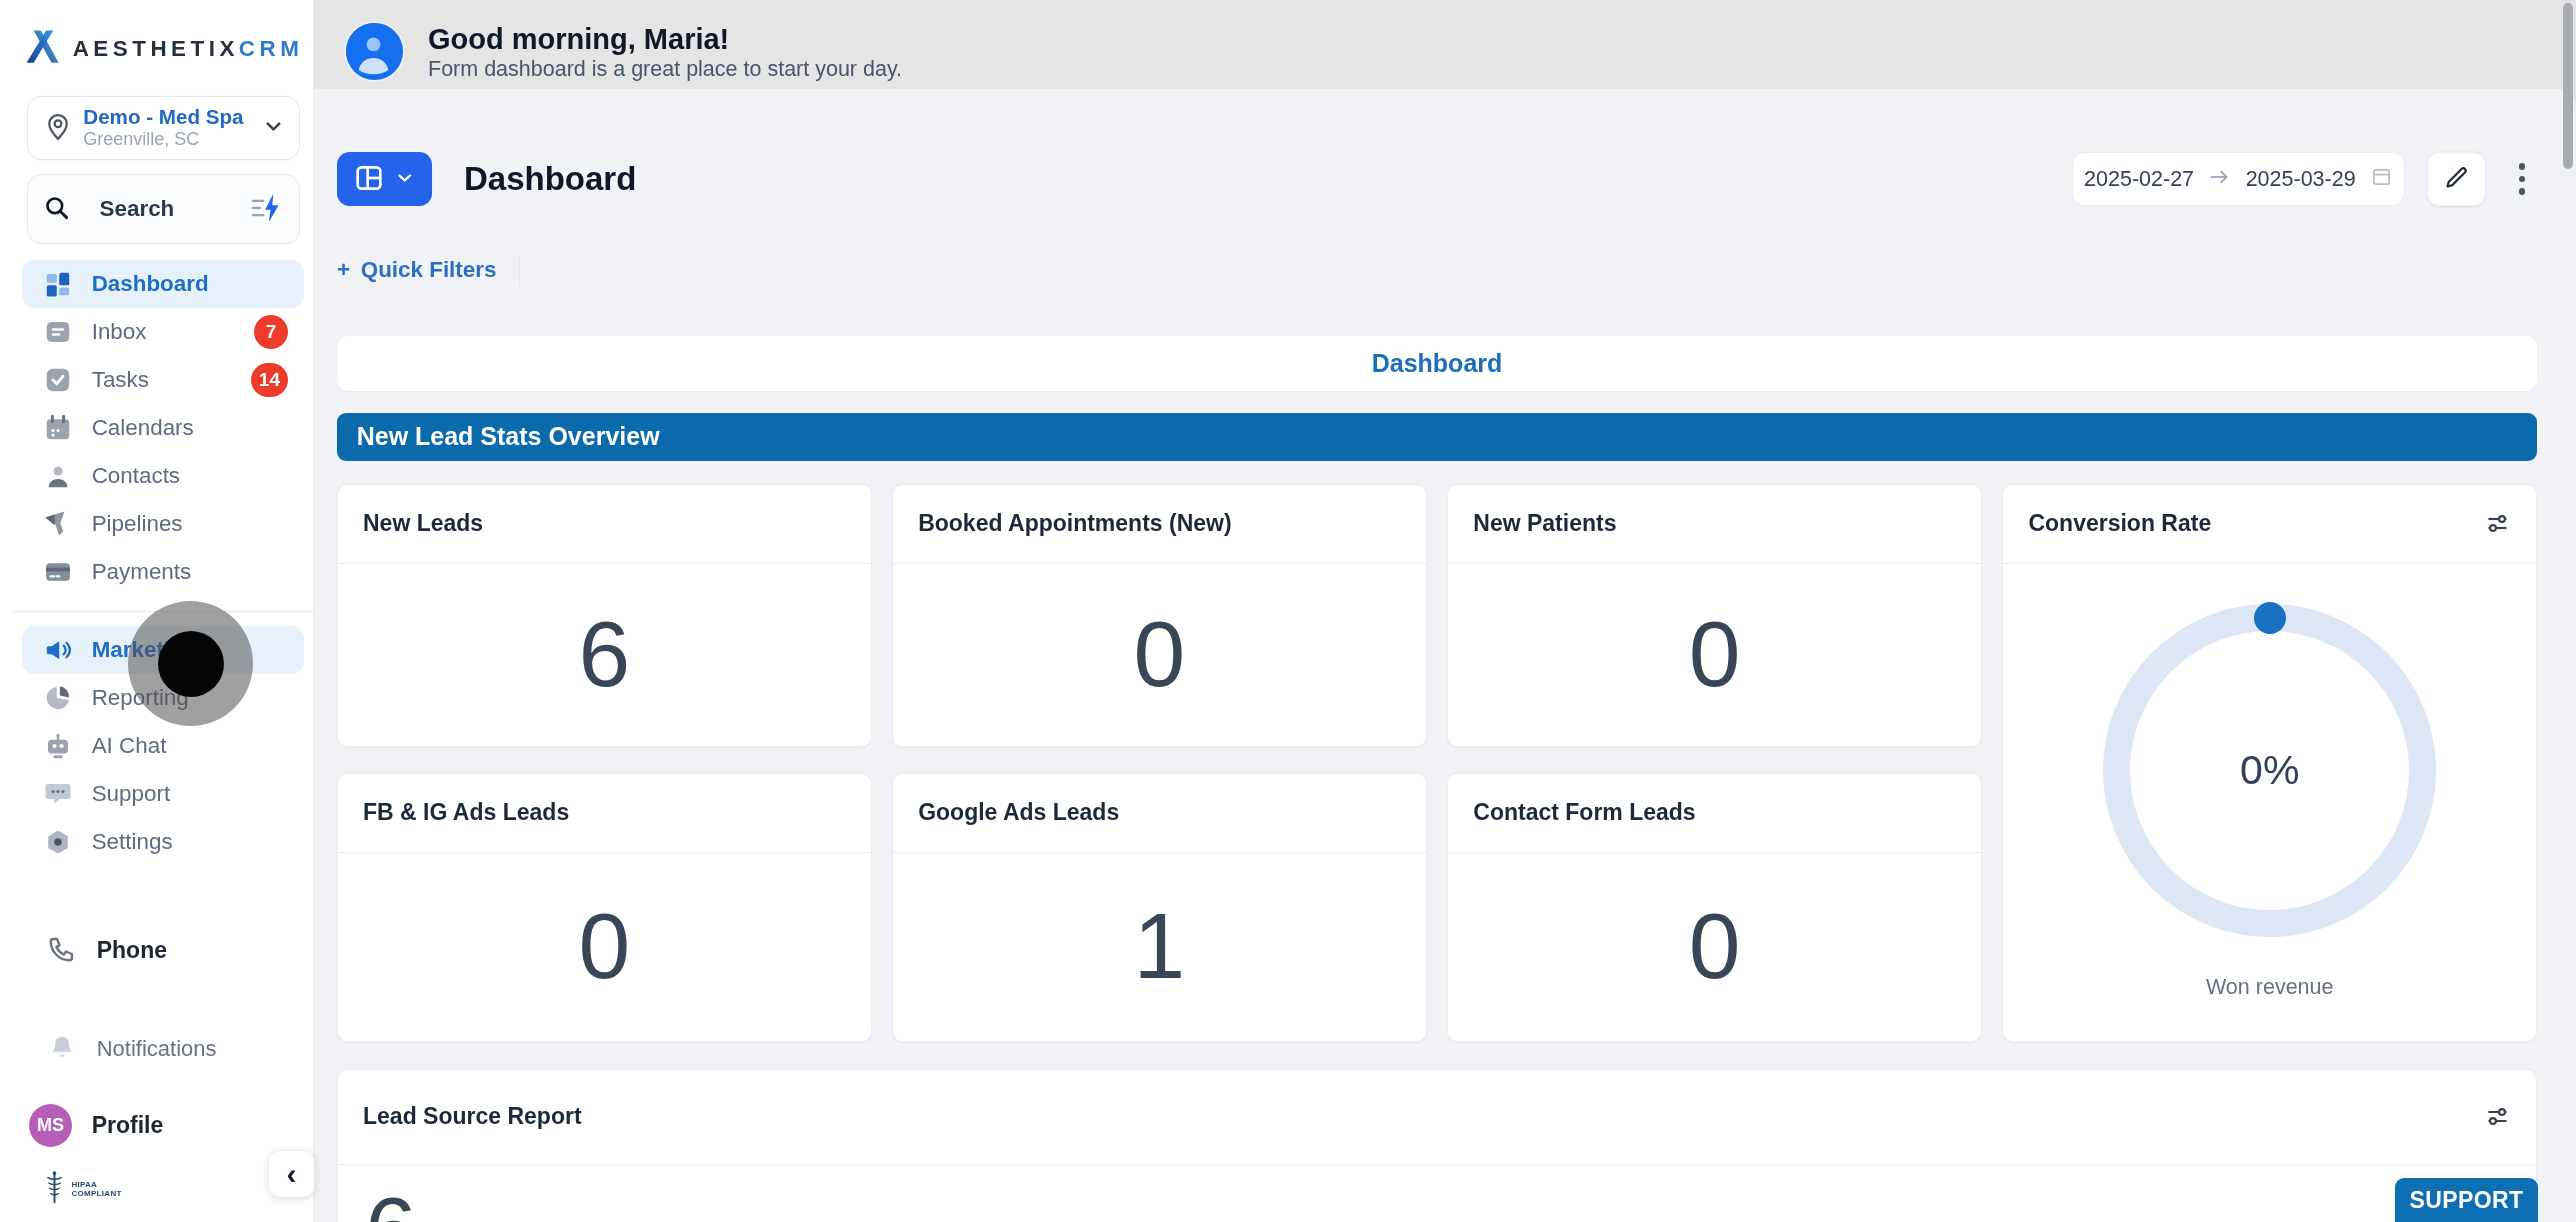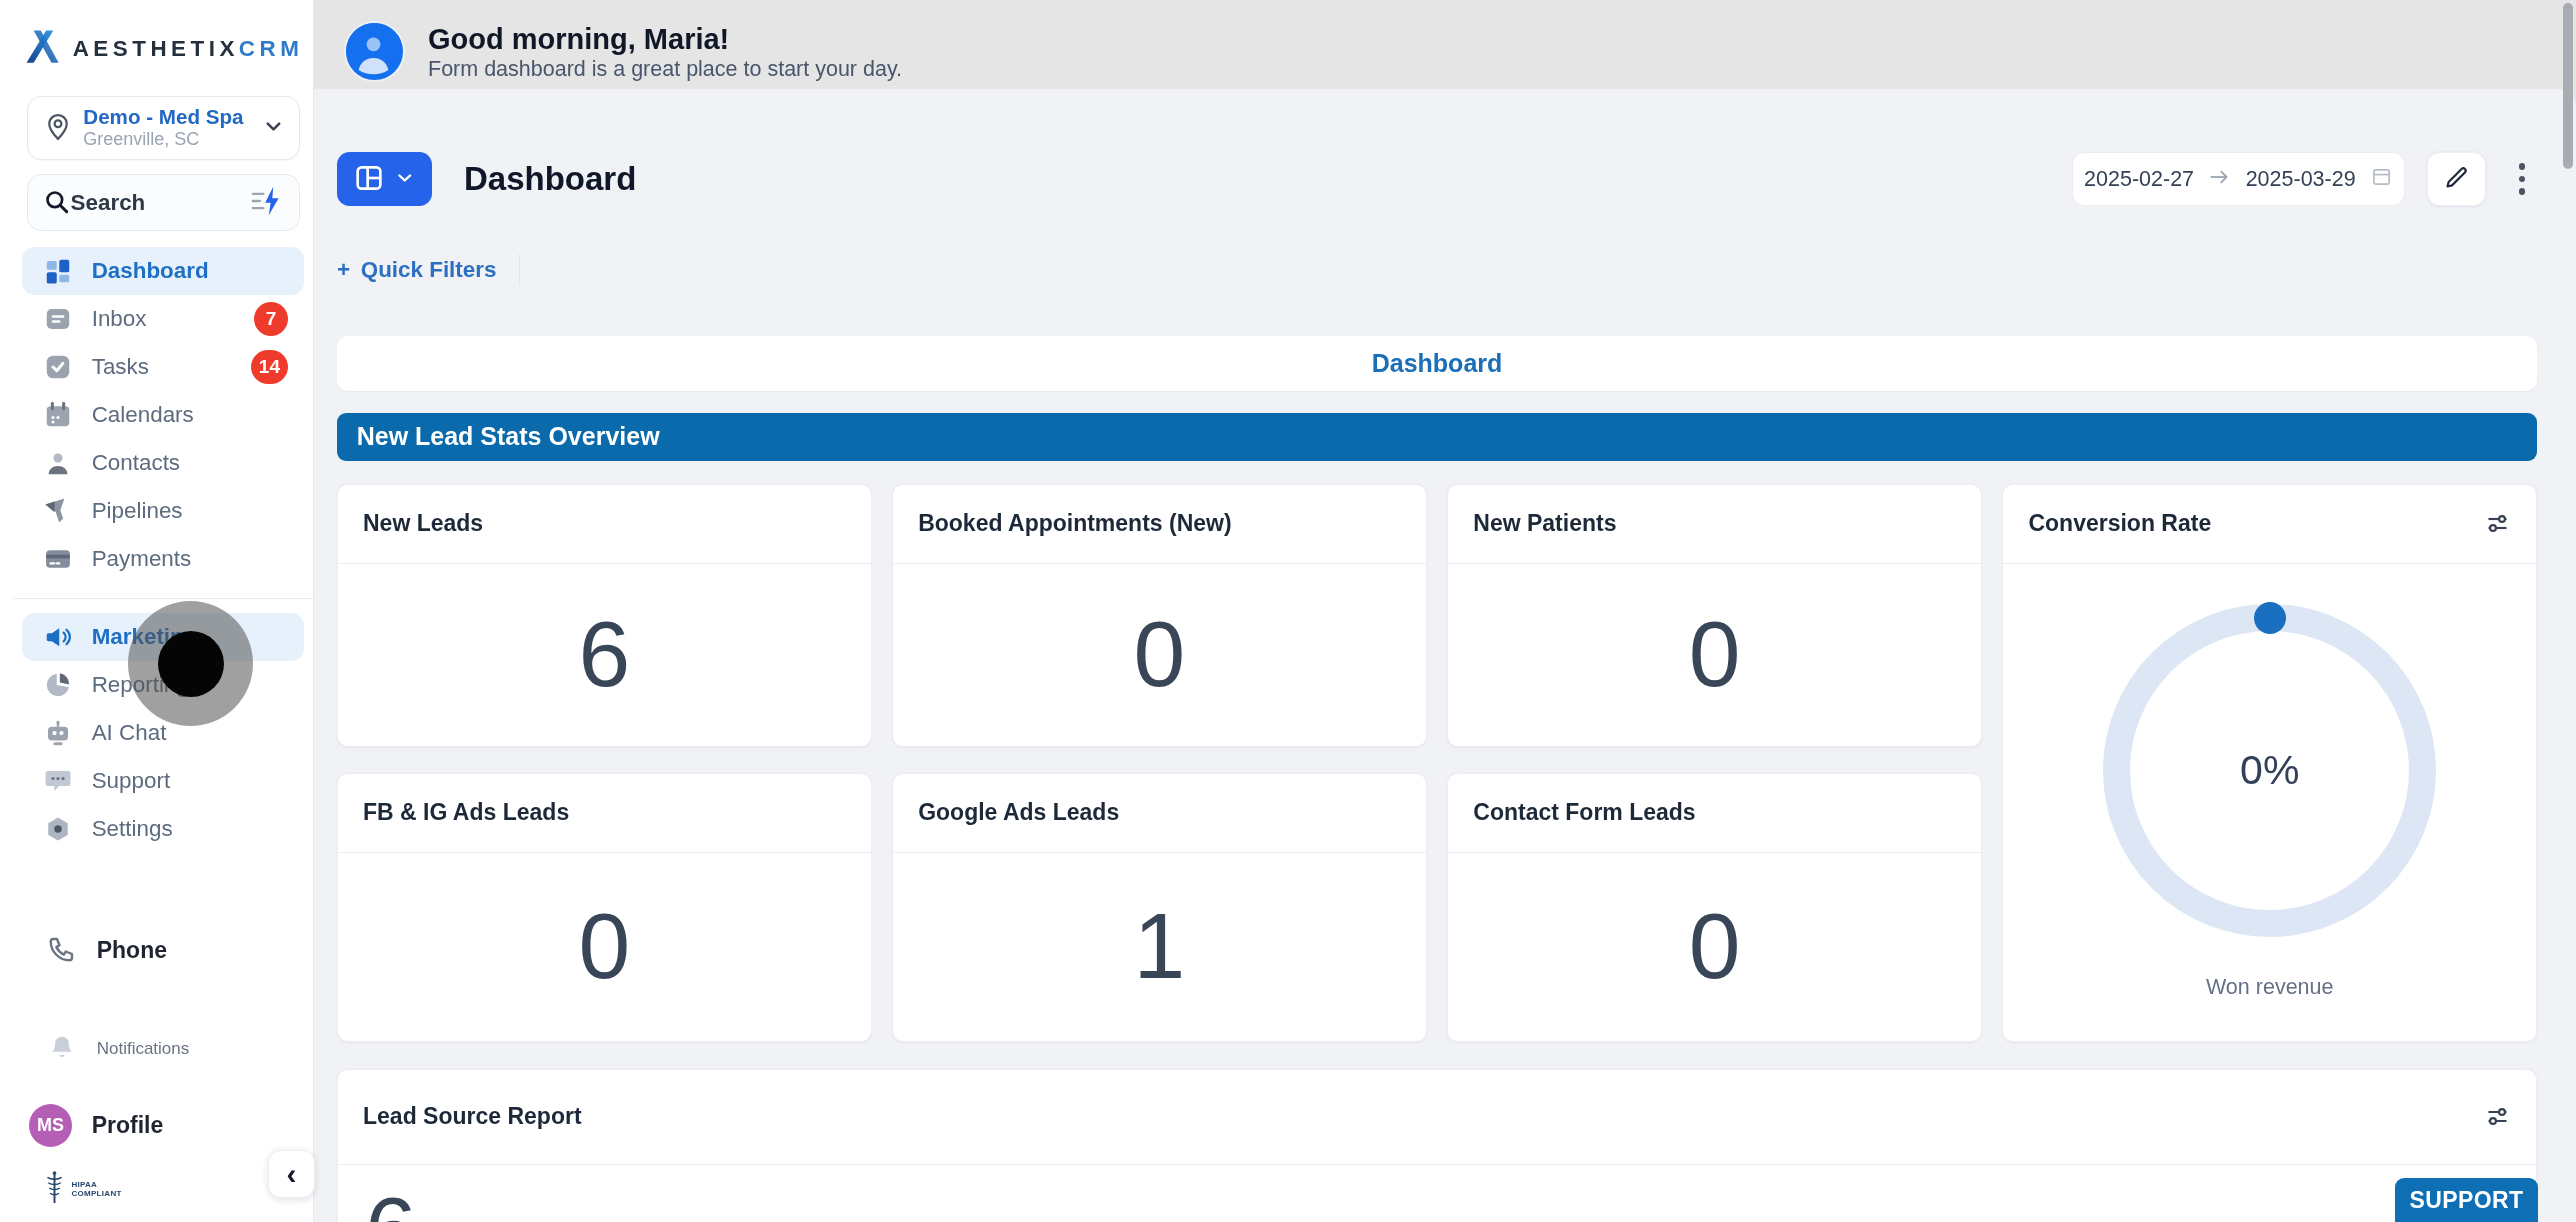--- a/index.html
+++ b/index.html
@@ -14,41 +14,41 @@
   .logo-text { font-size:22.4px; font-weight:700; letter-spacing:4.5px; color:#25303F; }
   .logo-text .crm { color:#2E7CC9; }
 
   .loc-select { margin:25px 14.3px 0 14.3px; width:273px; height:64px; background:#fff;
     border:0.9px solid #E4E7EC; border-radius:14.3px; display:flex; align-items:center;
     padding:0 14.3px; gap:10.7px; cursor:pointer; box-shadow:0 0.9px 1.8px rgba(16,24,40,.04); }
   .loc-texts { flex:1; min-width:0; text-align:left; }
   .loc-name { font-size:20.6px; font-weight:700; color:#2368C4; line-height:1.15; }
   .loc-sub  { font-size:18px; color:#9AA4B2; line-height:1.2; }
 
-  .search-box { margin:14.3px 14.3px 0 14.3px; width:273px; height:57px; background:#FBFCFE;
+  .search-box { margin:14.3px 14.3px 0 14.3px; width:273px; height:70px; background:#FBFCFE;
     border:0.9px solid #E4E9F0; border-radius:14.3px; display:flex; align-items:center;
-    padding:0 14.3px; gap:1px; cursor:pointer; }
+    padding:0 14.3px; gap:30px; cursor:pointer; }
   .search-label { flex:1; font-size:22.4px; font-weight:600; color:#2E3947; text-align:left; }
 
   .nav { margin-top:16px; }
   .nav-item { position:relative; display:flex; align-items:center; gap:18px;
     height:48px; margin:0 9px; padding:0 0 0 19.7px; border-radius:12.5px; cursor:pointer; }
   .nav-label { font-size:22.4px; font-weight:500; color:#5D6B7E; }
   .nav-item.active { background:#E7F1FB; }
   .nav-item.active .nav-label { color:#1E6FC5; font-weight:600; }
   .nav-icon { width:32px; height:32px; display:flex; align-items:center; justify-content:center; flex:none; }
   .badge { position:absolute; right:16px; top:50%; transform:translateY(-50%);
     min-width:34px; height:34px; padding:0 8px; border-radius:17px; background:#EF3B2C;
     color:#fff; font-size:19px; font-weight:700; display:flex; align-items:center; justify-content:center; }
   .nav-divider { height:0.9px; background:#E8EAEE; margin:14.3px 0 14.3px 0; }
 
   .sidebar-foot { position:absolute; left:0; bottom:0; width:100%; }
   .foot-item { display:flex; align-items:center; gap:19.7px; padding-left:34px; cursor:pointer; }
   .foot-item .lbl-dark { font-size:23px; font-weight:600; color:#1E2430; }
-  .foot-item .lbl-gray { font-size:17px; font-weight:500; color:#6A7380; }
+  .foot-item .lbl-gray { font-size:22px; font-weight:500; color:#6A7380; }
   .phone-row { margin-bottom:66px; }
   .notif-row { margin-bottom:38px; }
   .profile-row { margin-bottom:23px; padding-left:16px; }
   .avatar-ms { width:43px; height:43px; border-radius:50%; background:#B55EB6; color:#fff;
     font-size:18px; font-weight:700; display:flex; align-items:center; justify-content:center; }
   .hipaa { display:flex; align-items:center; gap:5.4px; padding-left:30px; margin-bottom:14.3px; }
   .hipaa-txt { font-size:8px; font-weight:700; color:#27476E; line-height:1.2; letter-spacing:0.3px; }
 
   .collapse-btn { position:absolute; left:268px; top:1150px; width:47px; height:48px;
     background:#fff; border:0.9px solid #EDEFF2; border-radius:12.5px; z-index:9;

